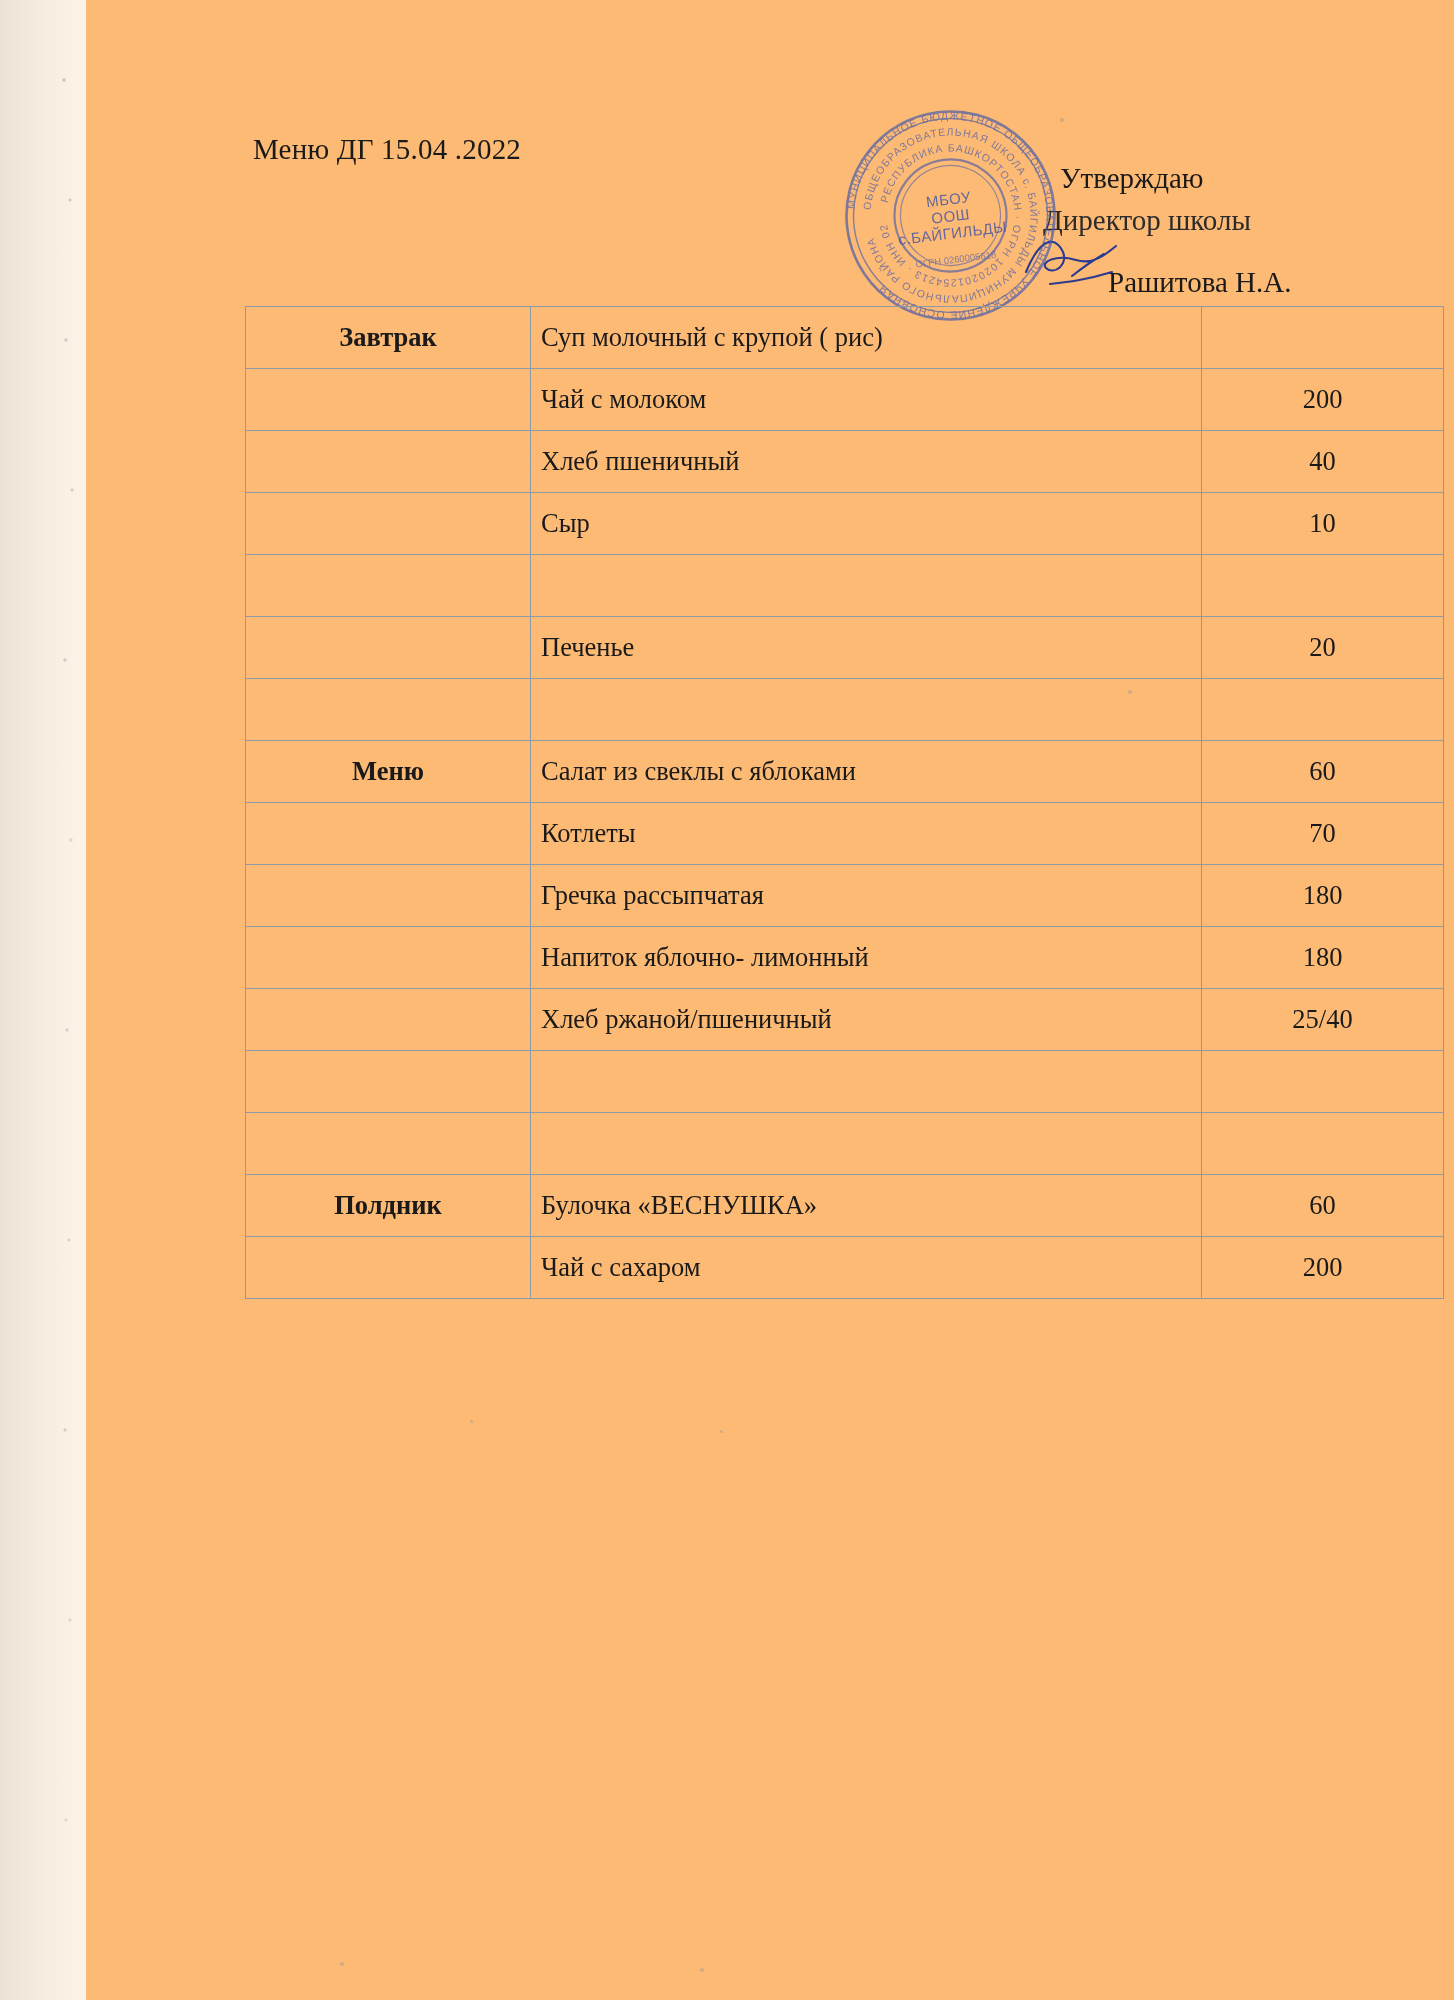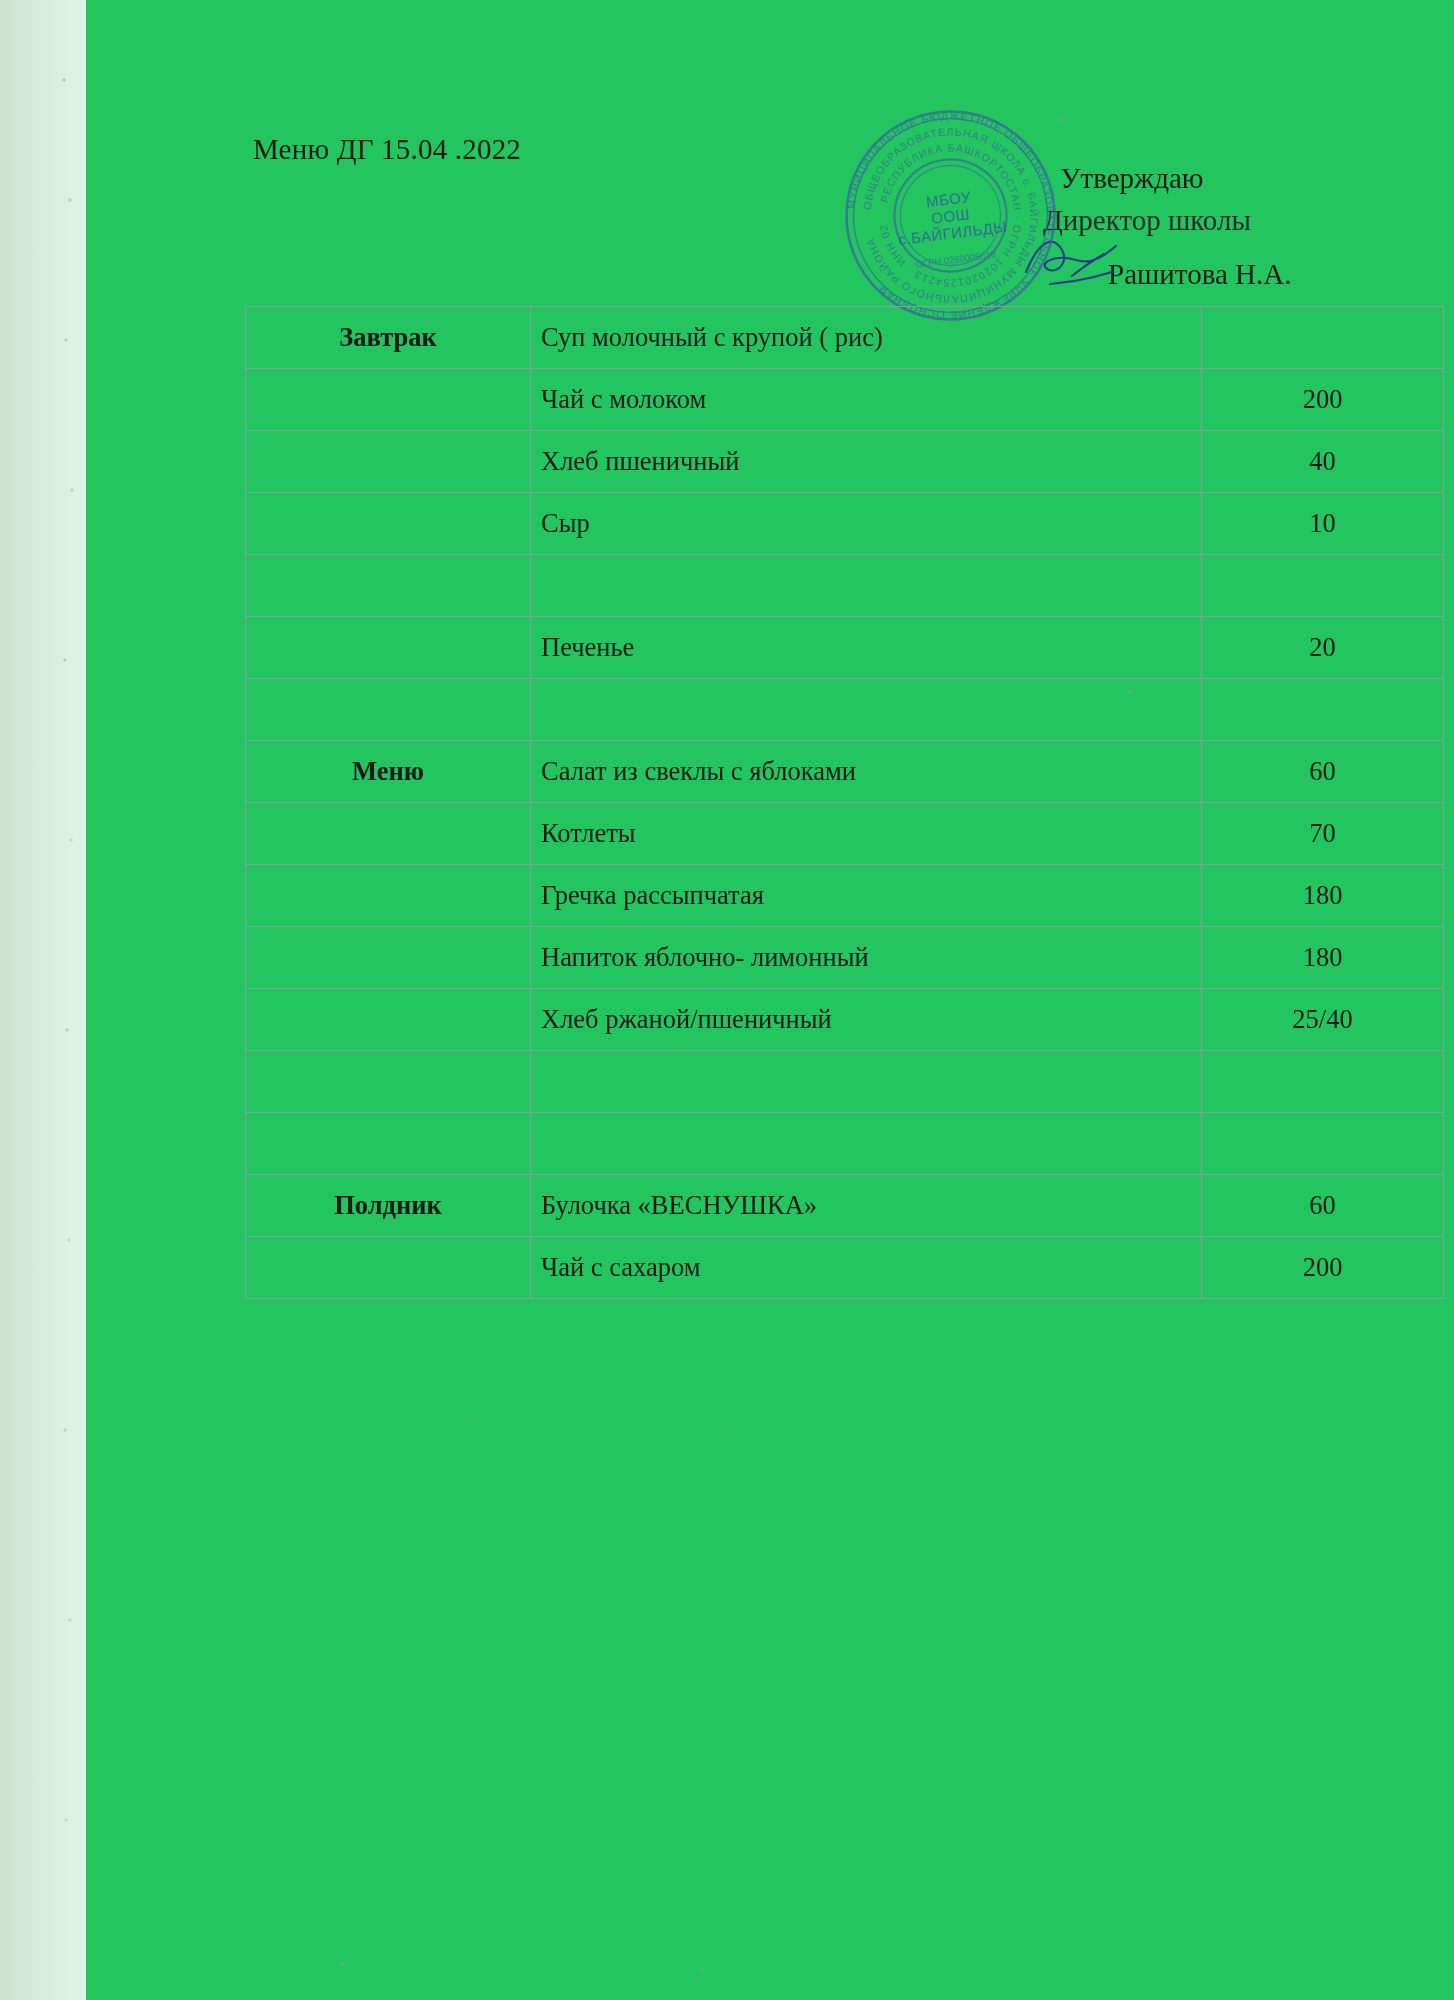--- a/index.html
+++ b/index.html
@@ -13,21 +13,21 @@
     position: relative;
     font-family: "Liberation Serif", serif;
     color: #1a1a1a;
     overflow: hidden;
   }
 
   
   .page {
     position: absolute;
     inset: 0;
-    background: #22c55e;
+    background: #fdba74;
   }
   .scan-edge-left {
     position: absolute;
     left: 0; top: 0;
     width: 86px; height: 100%;
     background: linear-gradient(to right, #e9e9e6 0%, #f6f6f4 55%, #fdfdfc 100%);
     opacity: .85;
   }
   .scan-speckle {
     position: absolute;
@@ -64,21 +64,21 @@
   .approve-block {
     position: absolute;
     left: 1060px;
     top: 133px;
     font-size: 29px;
     line-height: 58px;
     white-space: nowrap;
   }
   .approve-line1 { position: absolute; left: 0;   top: 16px; }
   .approve-line2 { position: absolute; left: -17px; top: 58px; color: #2b2b2b; }
-  .approve-line3 { position: absolute; left: 48px; top: 112px; }
+  .approve-line3 { position: absolute; left: 48px; top: 120px; }
 
   
   .signature {
     position: absolute;
     left: 1020px;
     top: 232px;
     width: 130px;
     height: 60px;
     pointer-events: none;
   }

